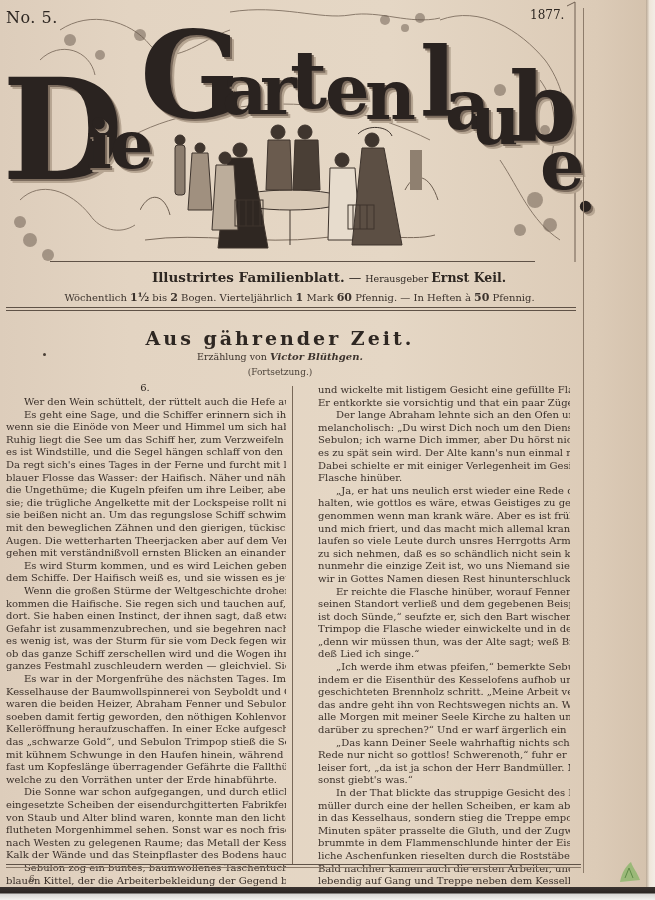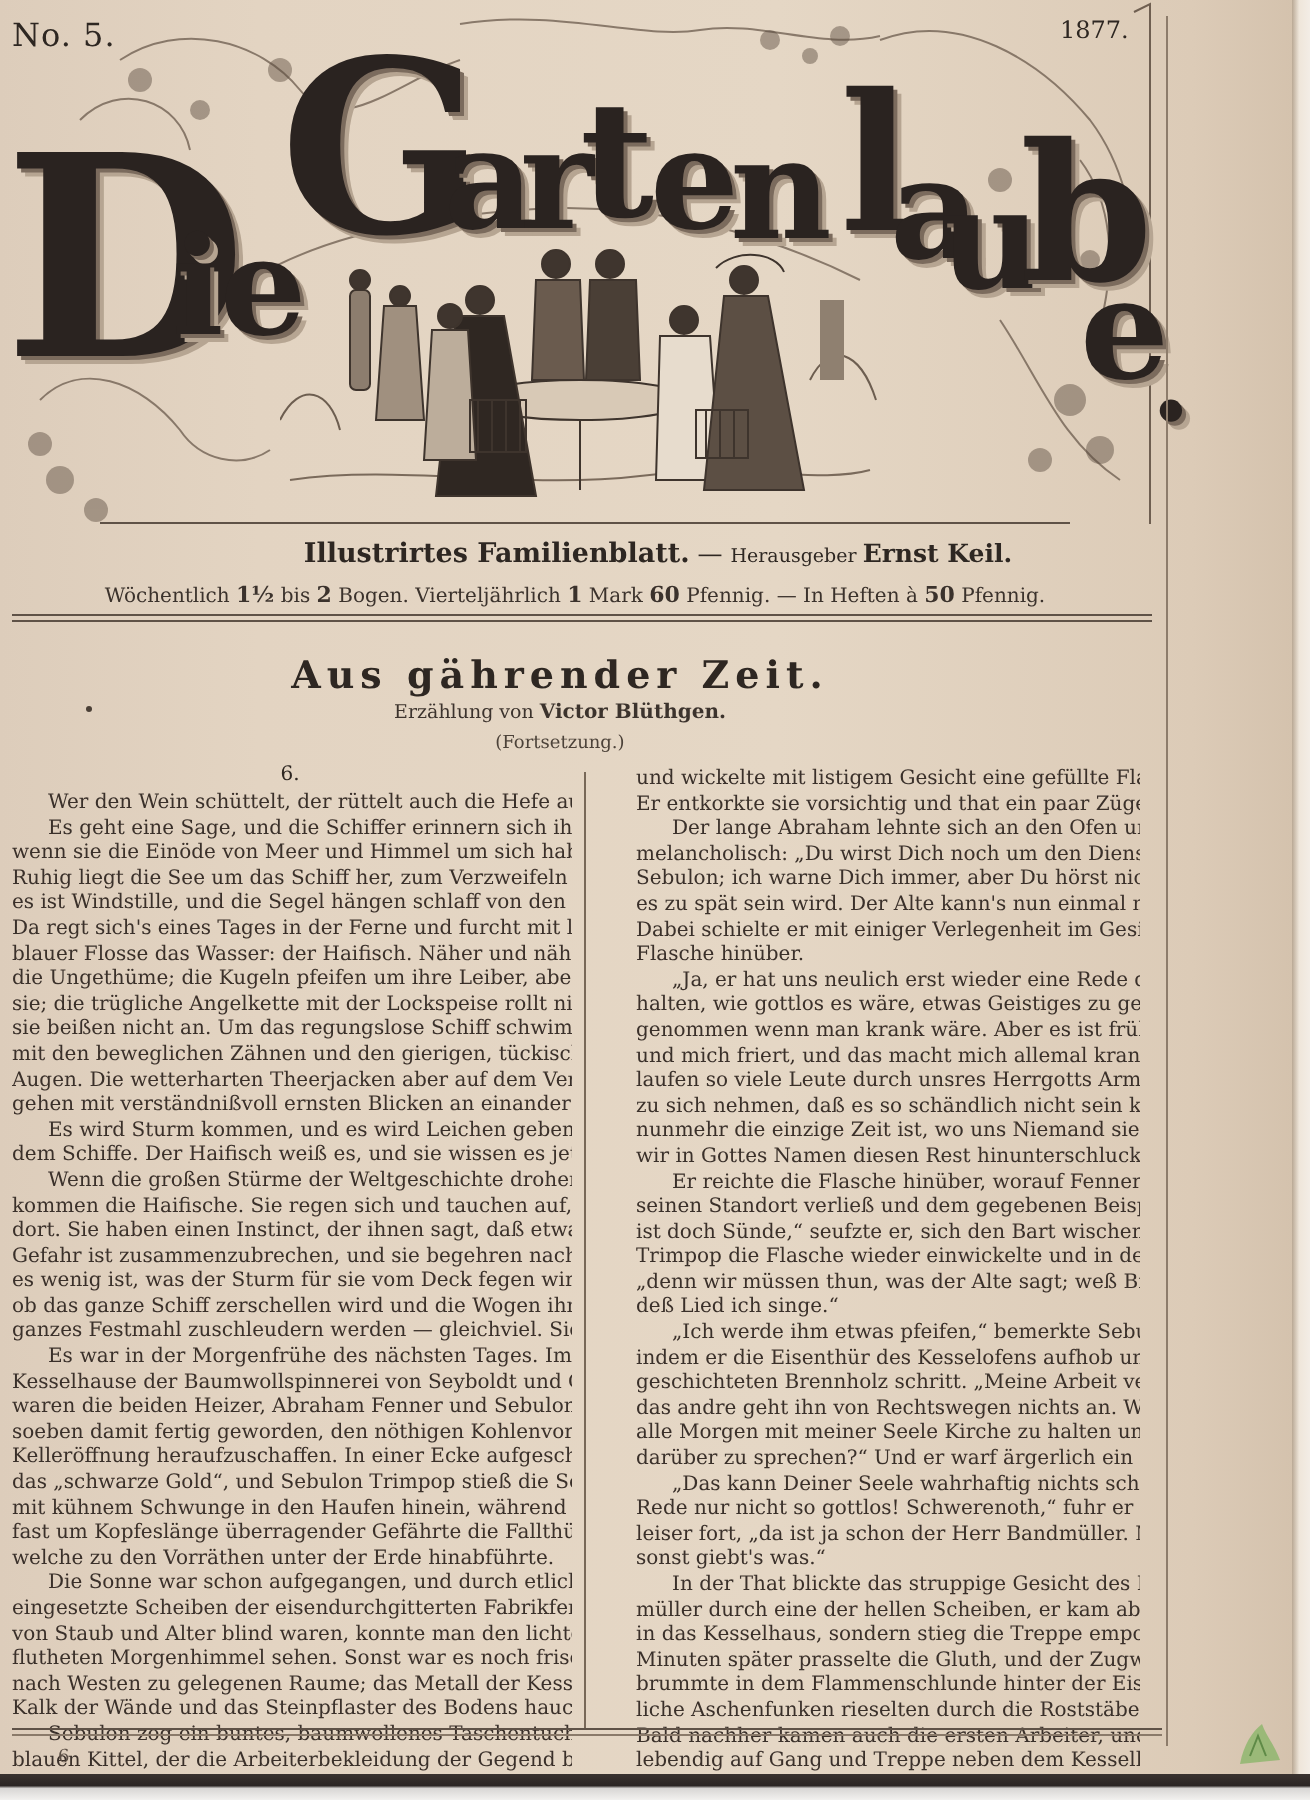--- a/index.html
+++ b/index.html
@@ -47,32 +47,32 @@
     position: absolute; height: 1px; background: #5f5247;
   }
   .subtitle {
     position: absolute; left: 0; width: 570px; text-align: center; top: 269px;
     font-size: 12.5px; white-space: nowrap; padding-left: 44px;
   }
   .subtitle .big { font-weight: bold; font-size: 13.5px; }
   .subtitle .small { font-size: 9.5px; }
   .subscription {
     position: absolute; left: 0; width: 575px; text-align: center; top: 291px;
-    font-size: 10px; white-space: nowrap; color: #3b322c;
+    font-size: 10px; white-space: nowrap; color: #3b322c; padding-left: 12px;
   }
   .subscription b { font-size: 11px; }
   .article-title {
     position: absolute; left: 0; width: 560px; text-align: center; top: 327px;
     font-size: 19px; font-weight: bold; letter-spacing: 3px;
   }
   .article-byline {
     position: absolute; left: 0; width: 560px; text-align: center; top: 351px;
     font-size: 9.5px; color: #3c332d;
   }
-  .article-byline b { font-size: 10px; }
+  .article-byline b { font-size: 10px; font-style: italic; }
   .article-cont {
     position: absolute; left: 0; width: 560px; text-align: center; top: 367px;
     font-size: 9px; color: #4c4239;
   }
   .bullet-dot { position: absolute; left: 43px; top: 353px; width: 3px; height: 3px; border-radius: 50%; background: #4a3f36; }
   .col {
     position: absolute; top: 384px; font-size: 10px; line-height: 12.6px;
     text-align: justify; color: #3a302a;
   }
   .col .ln { display: block; white-space: nowrap; overflow: hidden; text-align-last: justify; }

